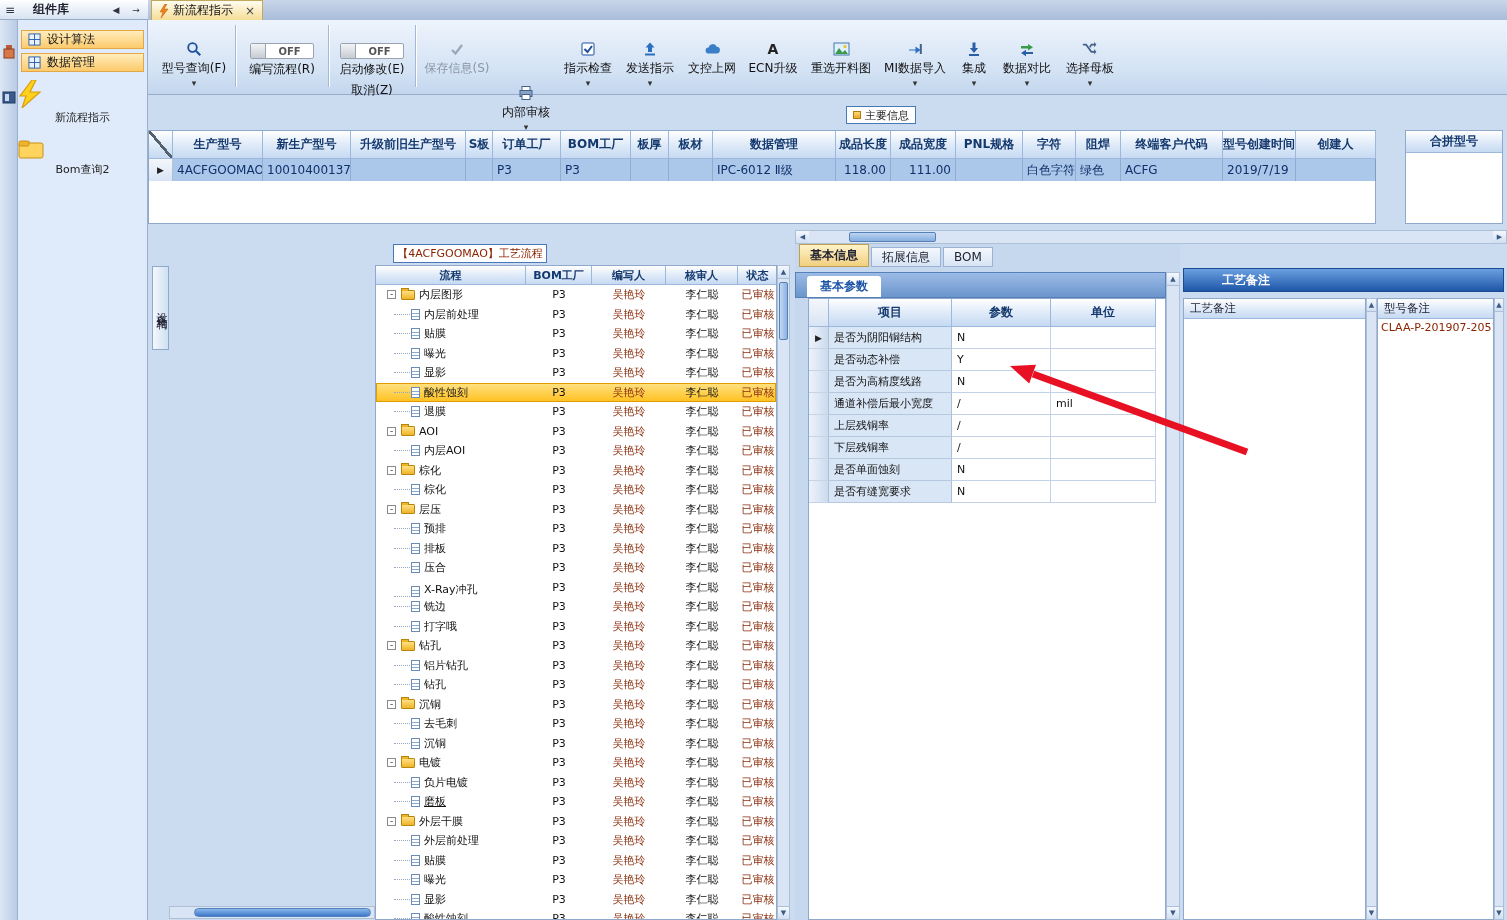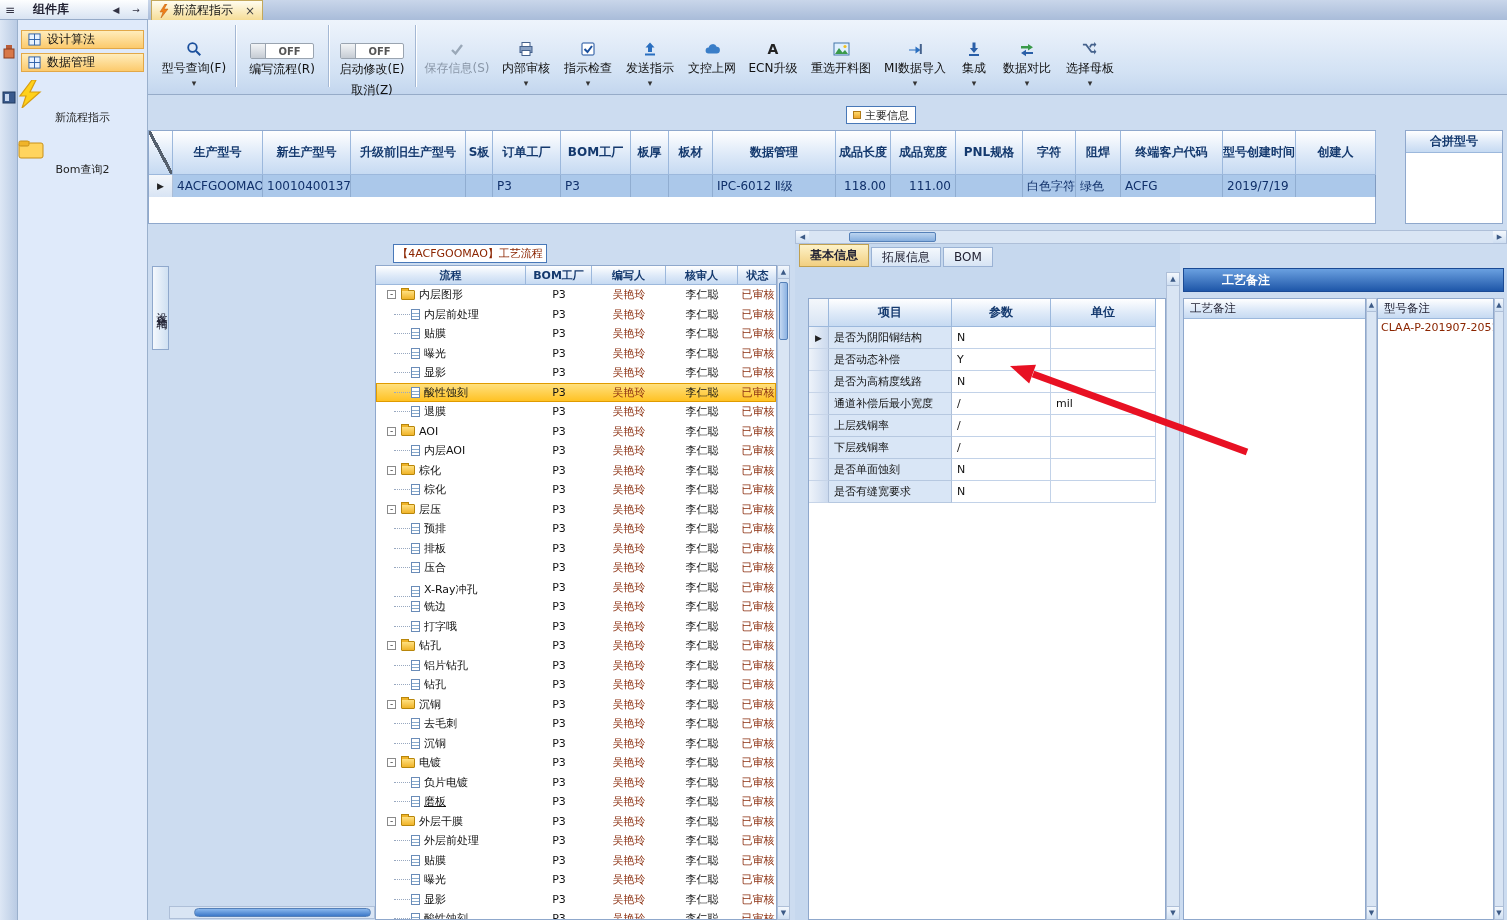--- a/index.html
+++ b/index.html
@@ -38,21 +38,21 @@
   .tb-disabled .tb-label{color:#8a97a8}
   .tb-sep{width:1px;height:62px;background:#a4b8d4;margin:5px 3px 0;box-shadow:1px 0 0 #fff;flex:none}
   .tb-toggle{width:64px;height:16px;border:1px solid #9aa4b0;background:#fff;display:flex;align-items:center;border-radius:2px;margin-top:3px}
   .tb-knob{width:15px;height:14px;background:linear-gradient(#f2f4f6,#c6ccd4);border-right:1px solid #9aa4b0}
   .tb-off{flex:1;text-align:center;font-size:10px;font-weight:bold;color:#555}
 
   
   .mg-title{position:absolute;left:846px;top:106px;height:18px;display:flex;align-items:center;gap:4px;border:1px solid #4878b8;background:#fff;padding:0 6px;font-size:11px;color:#222;z-index:3}
   .mg-title .sq{width:8px;height:8px;background:linear-gradient(#ffd96a,#eda62c);border:1px solid #b07a18}
   .mg-grid{position:absolute;left:148px;top:130px;width:1228px;height:94px;background:#fff;border:1px solid #8fa8cc}
-  .mg-header{display:flex;height:44px}
+  .mg-header{display:flex;height:28px}
   .gh{background:linear-gradient(#ffffff,#dde9f8 55%,#c6daf2);border-right:1px solid #9cb8dc;border-bottom:1px solid #9cb8dc;color:#14396e;font-weight:bold;font-size:12px;display:flex;align-items:center;justify-content:center;flex:none;white-space:nowrap;overflow:hidden}
   .mg-row{display:flex;height:22px;background:#abc8ea}
   .gc{font-size:12px;color:#10306a;display:flex;align-items:center;padding:0 4px;border-right:1px solid rgba(110,140,180,.45);flex:none;white-space:nowrap;overflow:hidden}
   .gc.num{justify-content:flex-end}
   .gmark{width:24px;flex:none}
   .gc.gmark{background:linear-gradient(#f4f7fb,#d8e4f4);justify-content:center;font-size:9px;color:#222}
   .diag{width:100%;height:100%;background:linear-gradient(to top right,transparent 46%,#55606e 46%,#55606e 54%,transparent 54%)}
   .mg-side{position:absolute;left:1405px;top:130px;width:98px;height:94px;background:#fff;border:1px solid #8fa8cc}
   .mg-side-h{height:22px;background:linear-gradient(#ffffff,#dde9f8 55%,#c6daf2);border-bottom:1px solid #9cb8dc;color:#14396e;font-weight:bold;font-size:12px;display:flex;align-items:center;justify-content:center}
 
@@ -232,21 +232,21 @@
         </div>
         <div class="tb-sep"></div>
         <div class="tb-item tb-disabled" style="width: 76px;">
           <span class="tb-icon">
             <svg width="16" height="16" viewBox="0 0 16 16">
               <path d="M3 9l3.5 3.5L13 4" stroke="#9aa8b8" stroke-width="2.4" fill="none"></path>
             </svg>
           </span>
           <span class="tb-label">保存信息(S)</span>
         </div>
-        <div class="tb-item" style="width: 62px;">
+        <div class="tb-item" style="width: 62px; margin-top: 44px;">
           <span class="tb-icon">
             <svg width="16" height="16" viewBox="0 0 16 16">
               <rect x="4" y="1.5" width="8" height="4" fill="#fff" stroke="#44618c"></rect>
               <rect x="2" y="5.5" width="12" height="6" fill="#8aa2c4" stroke="#44618c"></rect>
               <rect x="4" y="9.5" width="8" height="5" fill="#fff" stroke="#44618c"></rect>
             </svg>
           </span>
           <span class="tb-label">内部审核</span>
           <span class="tb-dd">▾</span>
         </div>
@@ -785,20 +785,23 @@
       <span class="varrow vdown">▼</span>
     </div>
   </div>
 
   <div class="detail">
     <div class="dtabs">
         <div class="dtab dtab-active">基本信息</div>
         <div class="dtab">拓展信息</div>
         <div class="dtab">BOM</div>
       </div>
+    <div class="dsec">
+      <div class="dsec-tab">基本参数</div>
+    </div>
     <div class="dbody">
       <div class="param-header">
           <div class="pmh"><span class="diag"></span></div>
           <div class="pgh" style="width: 123px;">项目</div>
           <div class="pgh" style="width: 99px;">参数</div>
           <div class="pgh" style="width: 105px;">单位</div>
         </div>
       <div>
           <div class="prow">
             <div class="pm">▶</div>

